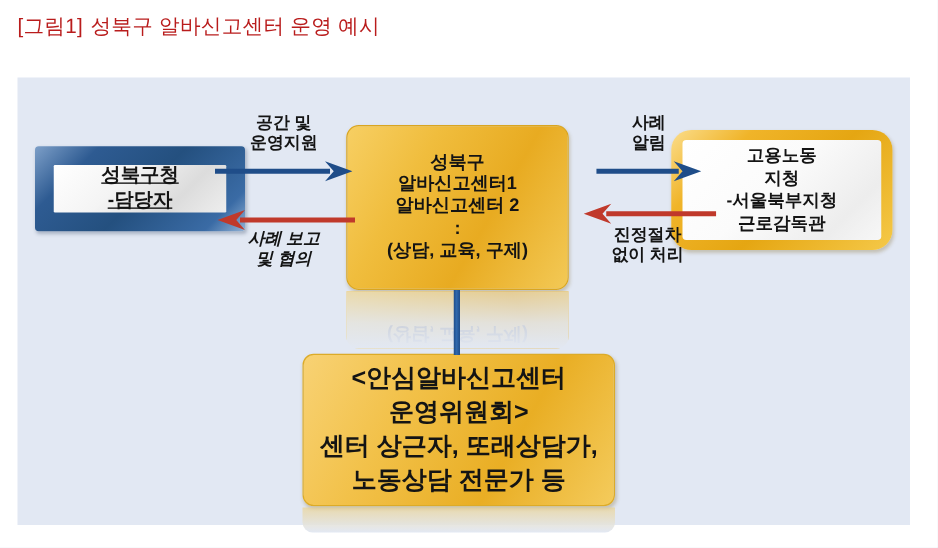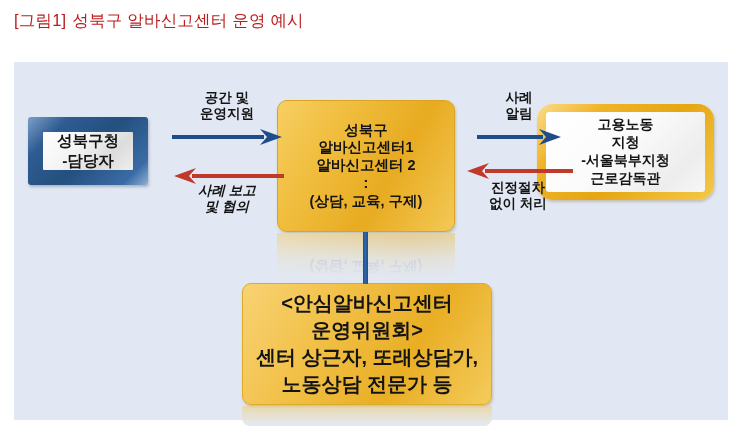--- a/index.html
+++ b/index.html
@@ -51,26 +51,27 @@
     font-weight: bold;
     color: #141414;
     line-height: 1.28;
     white-space: pre-line;
   }
 
   
   #node-district {
     left: 14px;
     top: 55px;
-    width: 120px;
+    width: 168px;
     height: 68px;
     background: linear-gradient(135deg, #7d9fc8 0%, #2e5b92 22%, #24507f 52%, #3a6ba5 86%, #8fb0d4 100%);
     border-radius: 3px;
     padding: 15px;
     box-shadow: 1px 2px 3px rgba(40,60,90,0.30);
+    text-decoration: underline;
   }
   #node-district .inner-panel {
     width: 100%;
     height: 100%;
     background: linear-gradient(135deg, #ffffff 0%, #f4f4f4 38%, #dcdcdc 72%, #eeeeee 100%);
     display: flex;
     align-items: center;
     justify-content: center;
     border-radius: 1px;
   }

